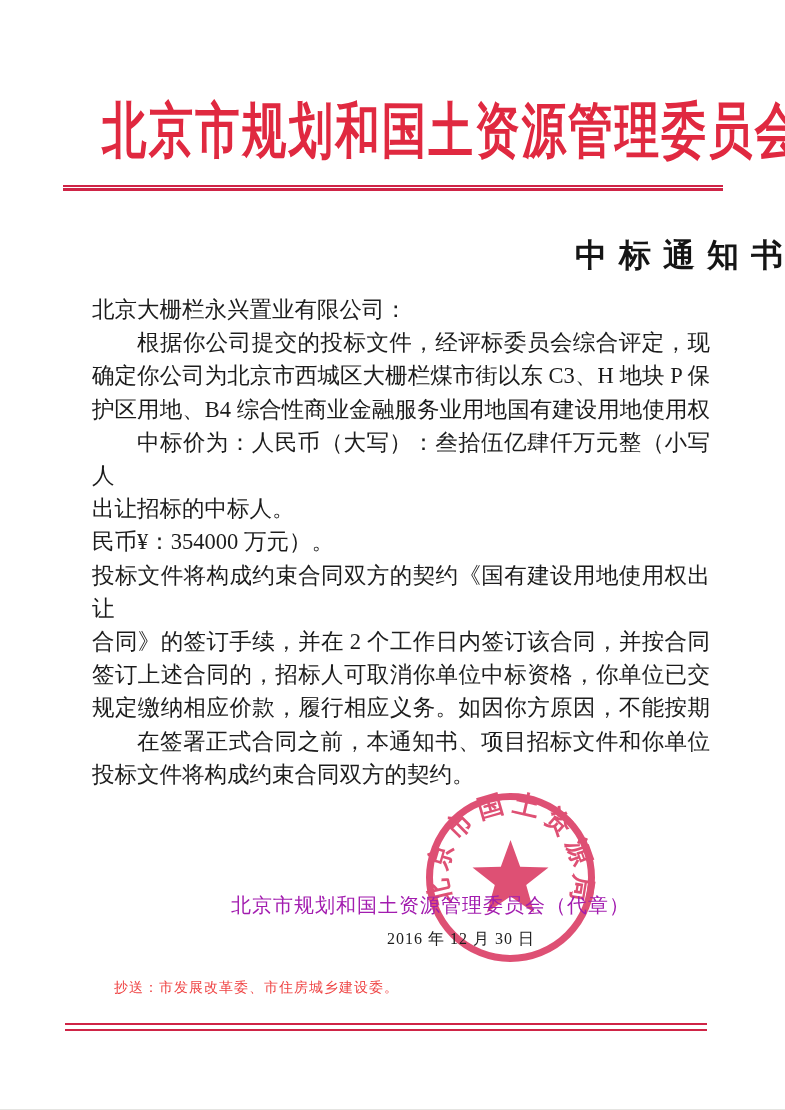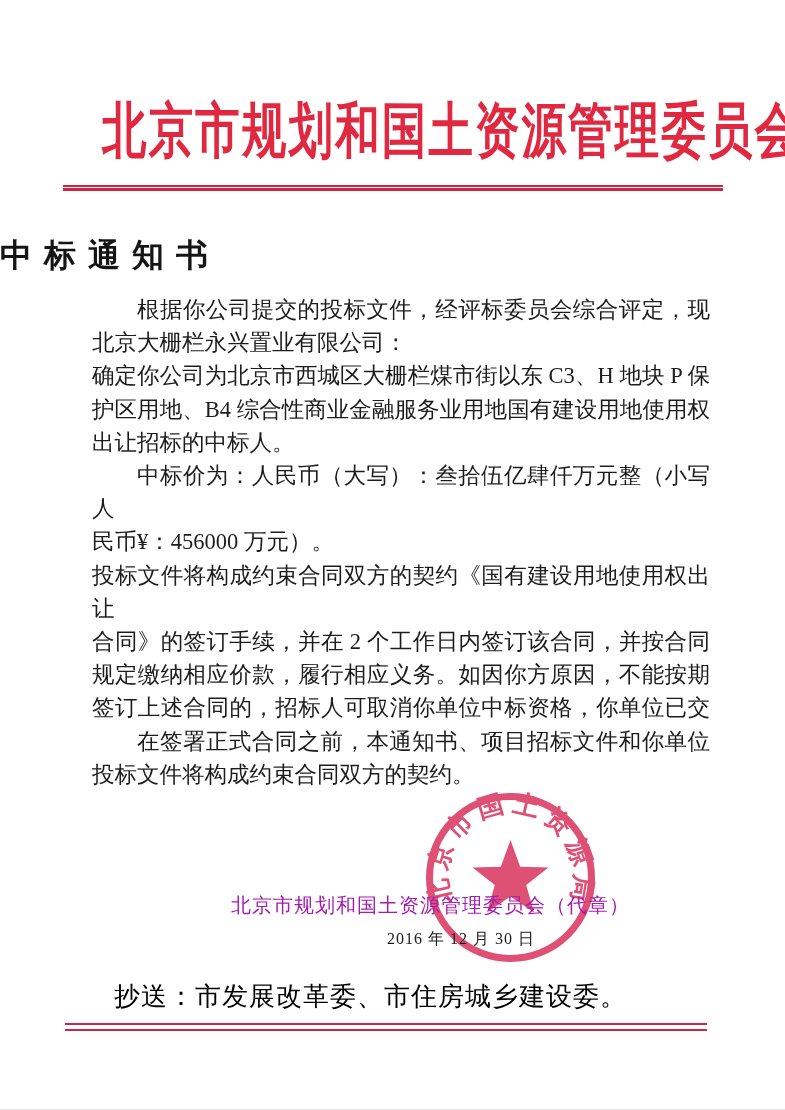--- a/index.html
+++ b/index.html
@@ -44,21 +44,21 @@
     background: linear-gradient(to bottom,
       #cf2446 0px, #cf2446 2.2px,
       #ffffff 2.2px, #ffffff 3.4px,
       #cf2446 3.4px, #cf2446 6px);
   }
   .doc-title {
     position: absolute;
     top: 224px;
     left: 0;
     width: 785px;
-    text-align: left;
+    text-align: right;
     font-size: 32px;
     font-weight: 700;
     color: #151515;
     letter-spacing: 2px;
     white-space: pre;
   }
   .body-block {
     position: absolute;
     top: 283px;
     left: 92px;
@@ -96,22 +96,22 @@
     right: 182px;
     font-size: 16px;
     color: #1c1c1c;
     letter-spacing: 1px;
     white-space: nowrap;
   }
   .cc-line {
     position: absolute;
     top: 969px;
     left: 114px;
-    font-size: 26px;
-    color: #000000;
+    font-size: 14px;
+    color: #ef4444;
     letter-spacing: 1px;
     white-space: nowrap;
   }
   
   .rule-bottom {
     position: absolute;
     top: 1013px;
     left: 65px;
     width: 642px;
     height: 8px;
@@ -134,34 +134,34 @@
 
 <div class="page">
 
   <div class="letterhead">北京市规划和国土资源管理委员会</div>
 
   <div class="rule-top"></div>
 
   <div class="doc-title">中 标 通 知 书</div>
 
   <div class="body-block">
+    <div class="line">北京大栅栏永兴置业有限公司：</div>
+
     <div class="line ind j">根据你公司提交的投标文件，经评标委员会综合评定，现</div>
-
-    <div class="line">北京大栅栏永兴置业有限公司：</div>
     <div class="line j">确定你公司为北京市西城区大栅栏煤市街以东 C3、H 地块 P 保</div>
     <div class="line j">护区用地、B4 综合性商业金融服务业用地国有建设用地使用权</div>
+    <div class="line ind j">中标价为：人民币（大写）：叁拾伍亿肆仟万元整（小写人</div>
+
     <div class="line">出让招标的中标人。</div>
-
-    <div class="line ind j">中标价为：人民币（大写）：叁拾伍亿肆仟万元整（小写人</div>
-    <div class="line">民币¥：456000 万元）。</div>
+    <div class="line">民币¥：354000 万元）。</div>
 
     <div class="line j">投标文件将构成约束合同双方的契约《国有建设用地使用权出让</div>
     <div class="line j">合同》的签订手续，并在 2 个工作日内签订该合同，并按合同</div>
+    <div class="line j">签订上述合同的，招标人可取消你单位中标资格，你单位已交</div>
     <div class="line j">规定缴纳相应价款，履行相应义务。如因你方原因，不能按期</div>
-    <div class="line j">签订上述合同的，招标人可取消你单位中标资格，你单位已交</div>
 
     <div class="line ind j">在签署正式合同之前，本通知书、项目招标文件和你单位</div>
     <div class="line">投标文件将构成约束合同双方的契约。</div>
   </div>
 
   <svg class="seal" viewBox="0 0 173 173" xmlns="http://www.w3.org/2000/svg">
     <circle cx="86.5" cy="86.5" r="81" fill="none" stroke="#dc4168" stroke-width="7"></circle>
     <polygon fill="#dc4168" points="86.5,49 96.2,75.7 124.5,76.6 102.2,94.1 110,121.4 86.5,105.5 63,121.4 70.8,94.1 48.5,76.6 76.8,75.7"></polygon>
     <path id="sealArc" d="M 29.0,113.4 A 64,64 0 1 1 144.0,113.4" fill="none"></path>
     <text font-size="26" font-weight="700" fill="#dc4168" font-family="Liberation Serif, DejaVu Serif, serif">

